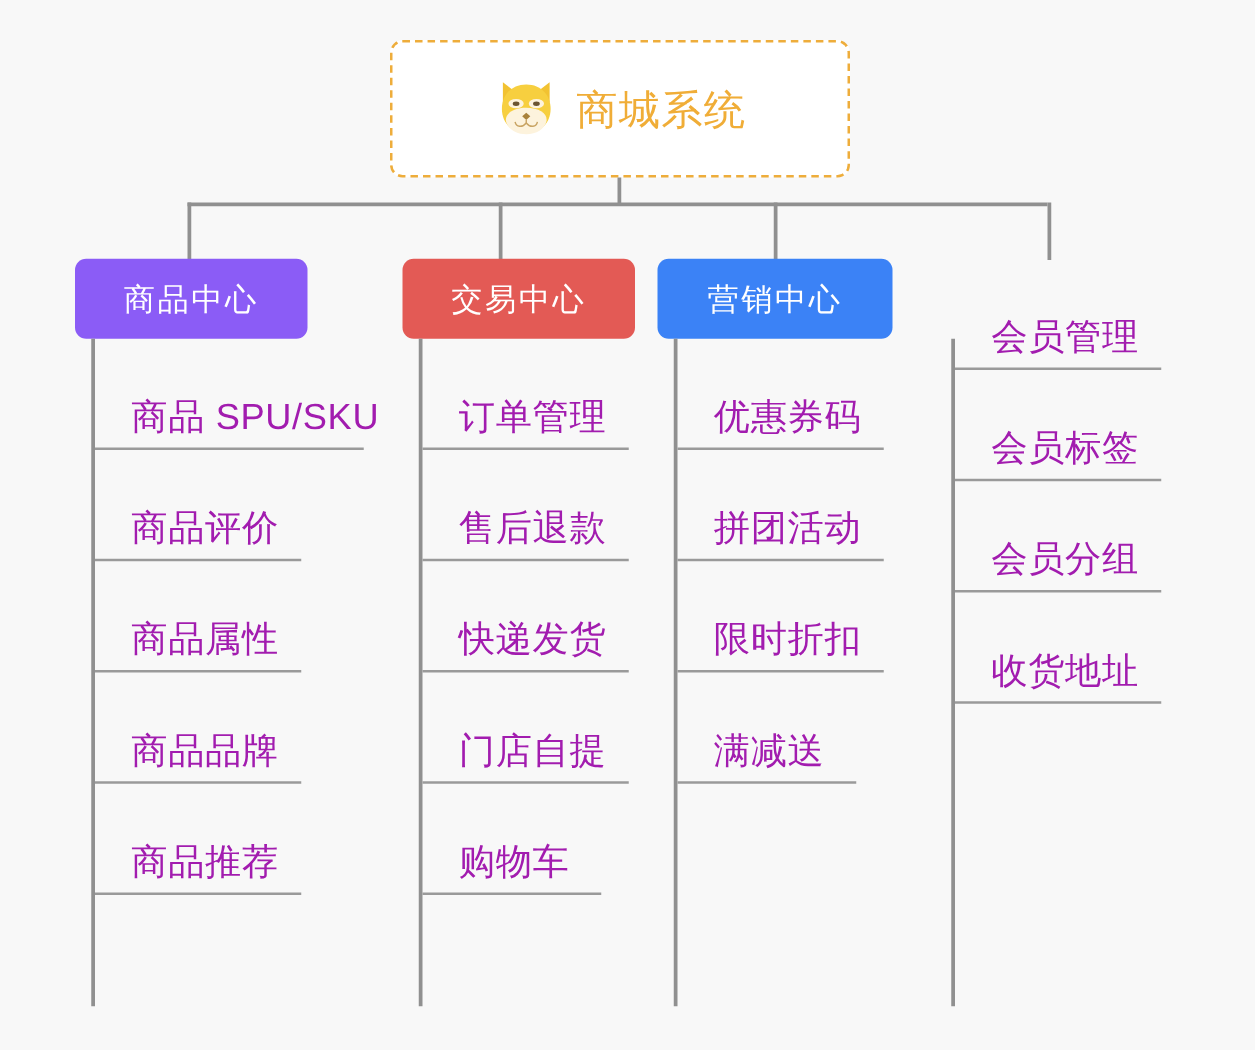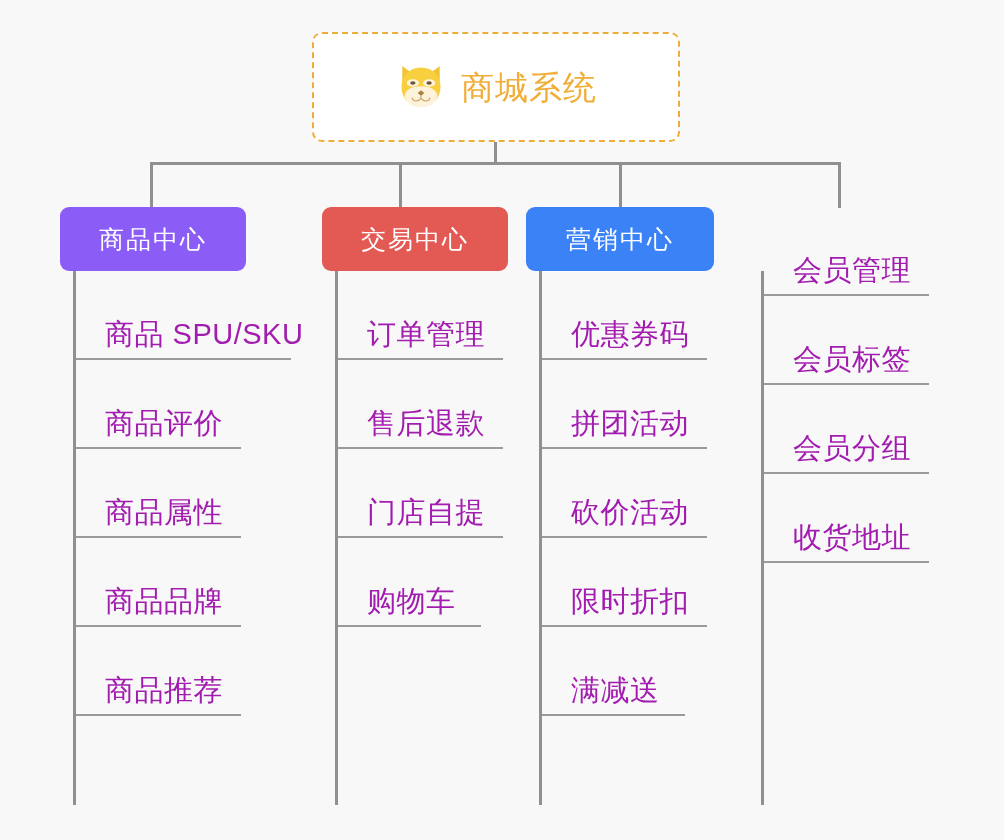--- a/index.html
+++ b/index.html
@@ -197,20 +197,24 @@
         <div class="leaf-list">
           <div class="leaf">
             <span class="leaf-label">订单管理</span>
             <div class="leaf-underline" style="width: 165px;"></div>
           </div>
           <div class="leaf">
             <span class="leaf-label">售后退款</span>
             <div class="leaf-underline" style="width: 165px;"></div>
           </div>
           <div class="leaf">
+            <span class="leaf-label">快递发货</span>
+            <div class="leaf-underline" style="width: 165px;"></div>
+          </div>
+          <div class="leaf">
             <span class="leaf-label">门店自提</span>
             <div class="leaf-underline" style="width: 165px;"></div>
           </div>
           <div class="leaf">
             <span class="leaf-label">购物车</span>
             <div class="leaf-underline" style="width: 143px;"></div>
           </div>
         </div>
       </div>
       <div class="branch" style="left: 526px; width: 188px;">
@@ -219,24 +223,20 @@
         <div class="leaf-list">
           <div class="leaf">
             <span class="leaf-label">优惠券码</span>
             <div class="leaf-underline" style="width: 165px;"></div>
           </div>
           <div class="leaf">
             <span class="leaf-label">拼团活动</span>
             <div class="leaf-underline" style="width: 165px;"></div>
           </div>
           <div class="leaf">
-            <span class="leaf-label">砍价活动</span>
-            <div class="leaf-underline" style="width: 165px;"></div>
-          </div>
-          <div class="leaf">
             <span class="leaf-label">限时折扣</span>
             <div class="leaf-underline" style="width: 165px;"></div>
           </div>
           <div class="leaf">
             <span class="leaf-label">满减送</span>
             <div class="leaf-underline" style="width: 143px;"></div>
           </div>
         </div>
       </div>
       <div class="branch" style="left: 748px; width: 184px;">

